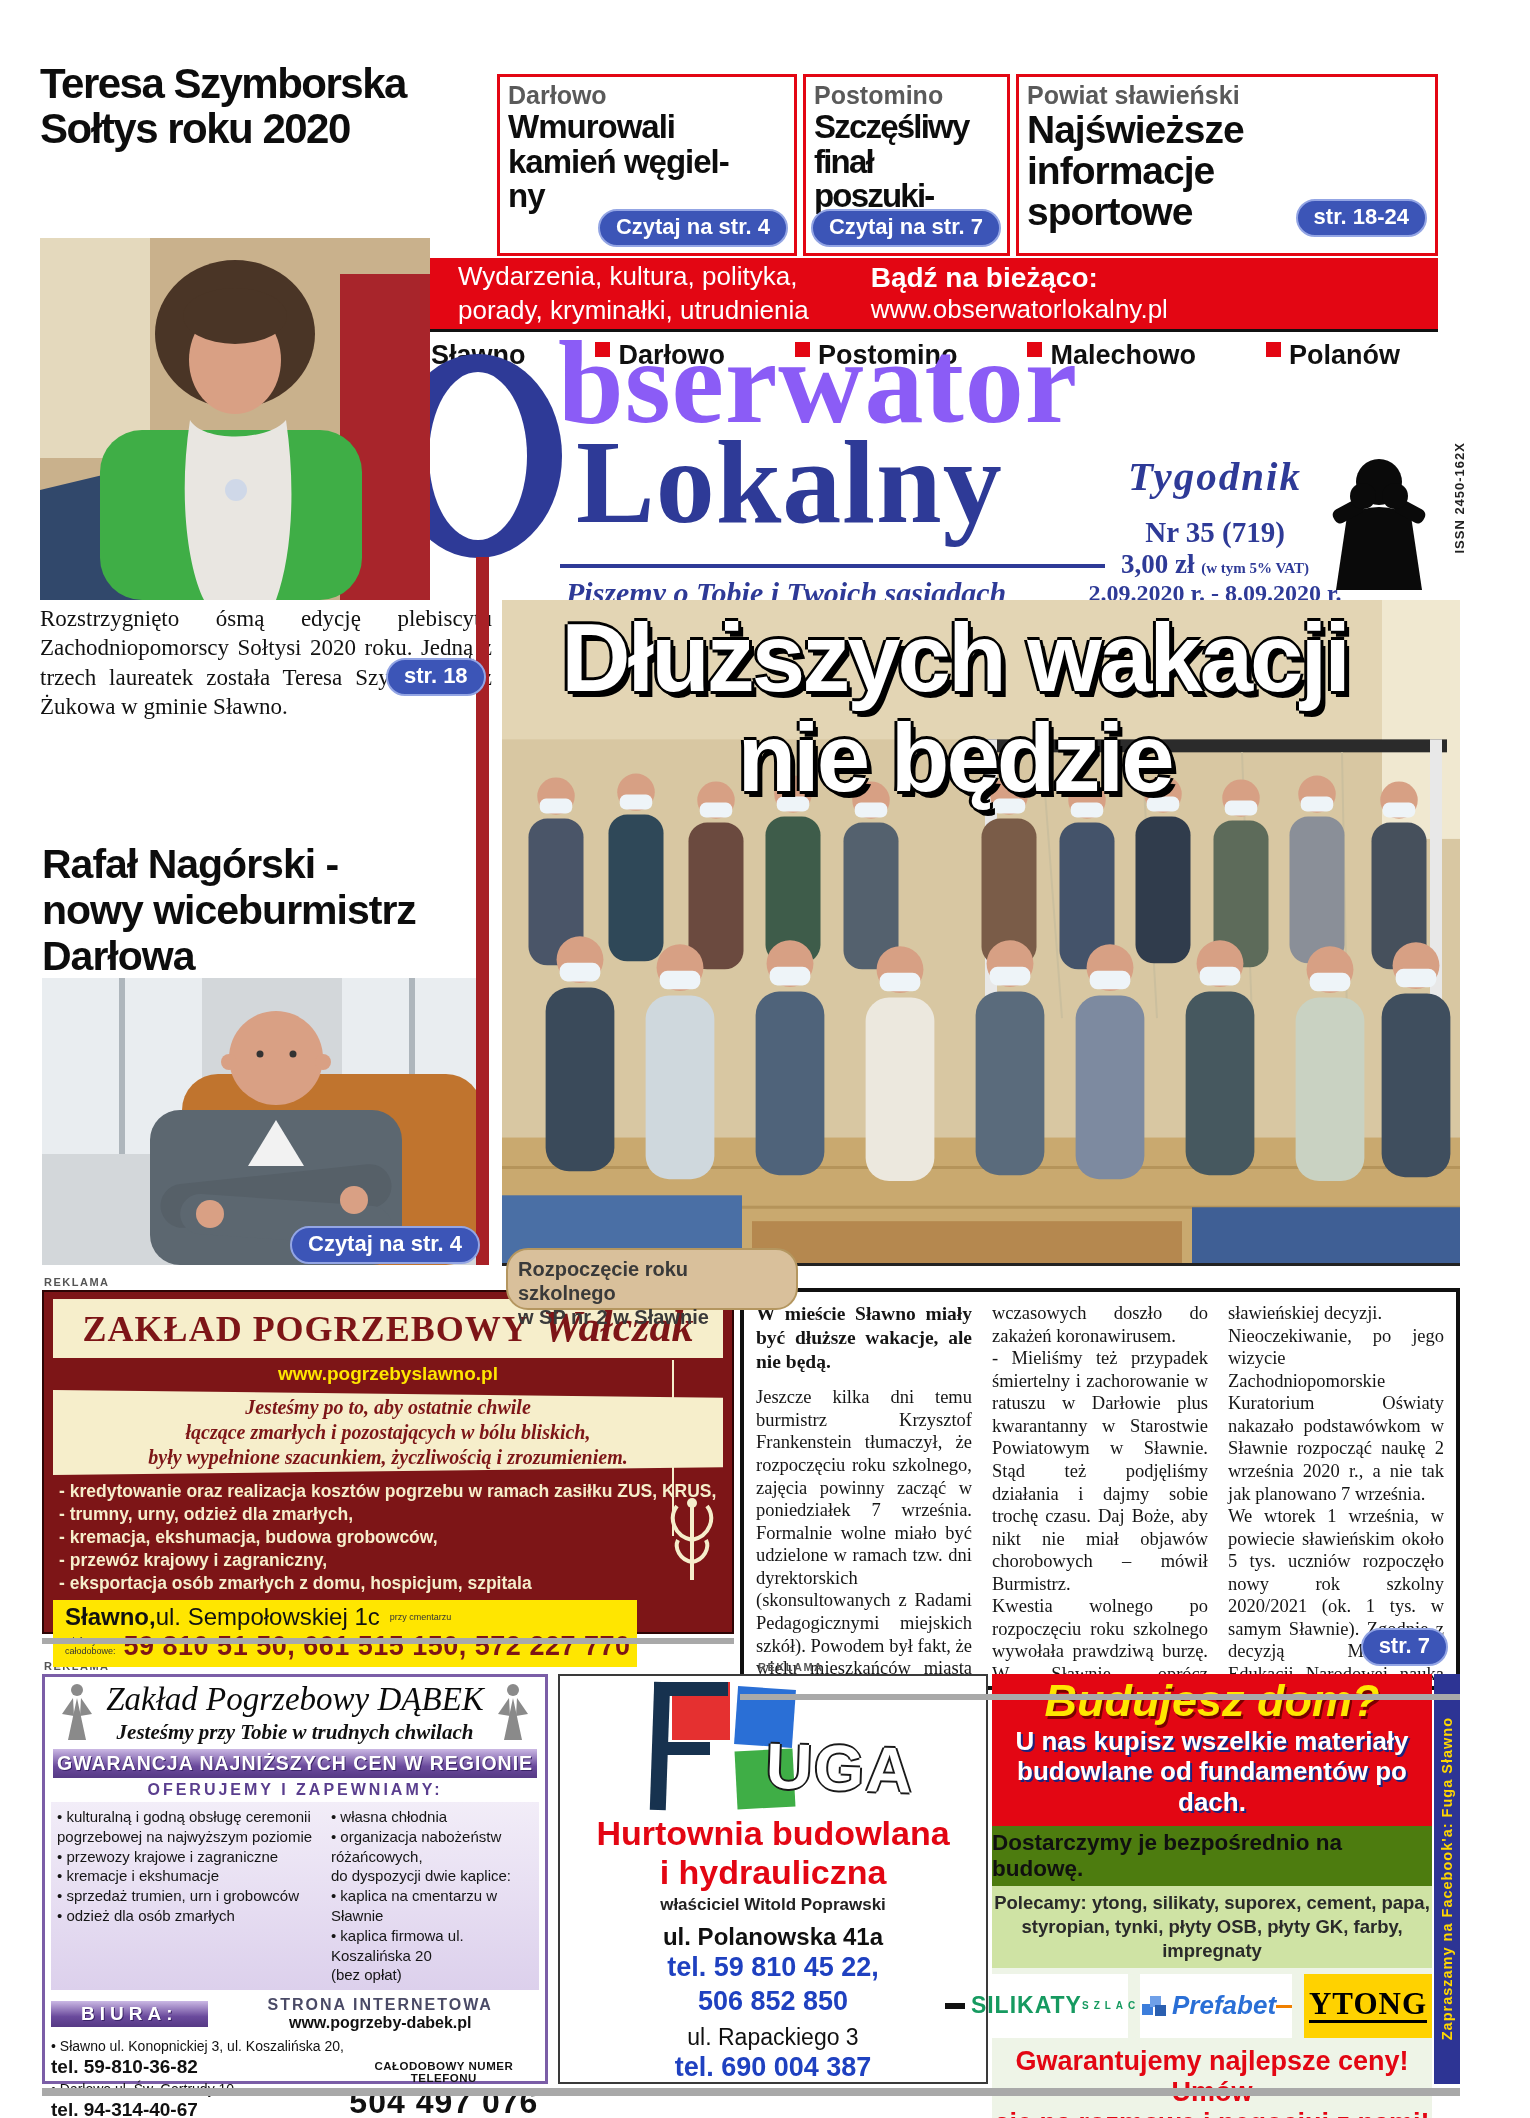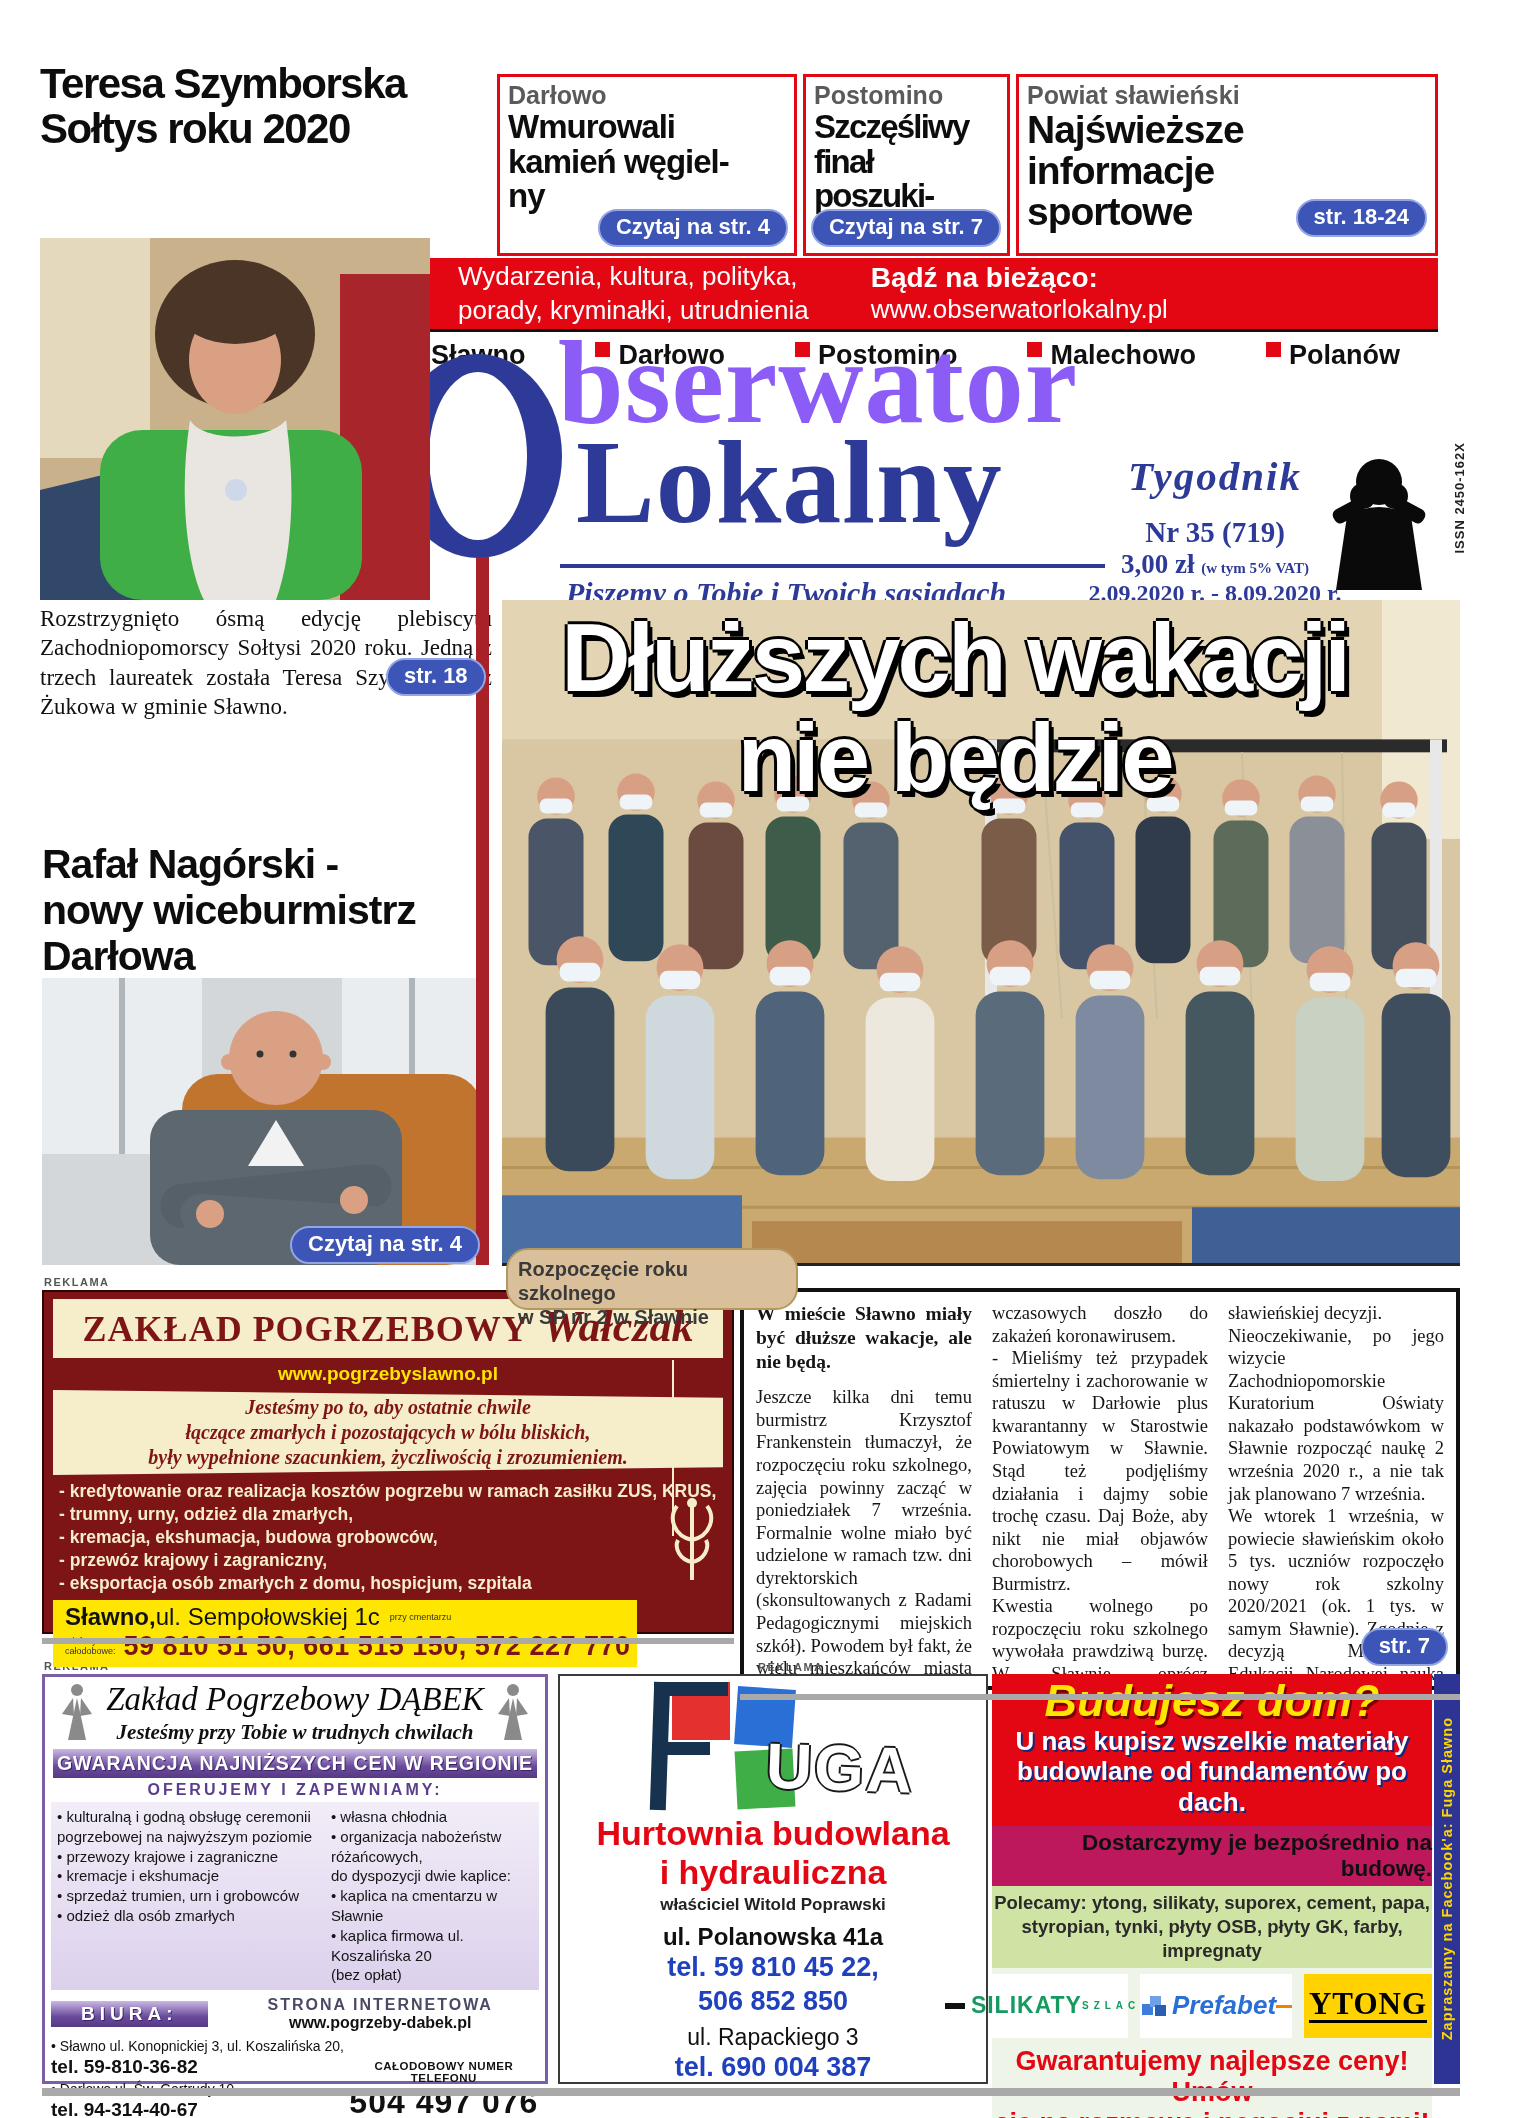--- a/index.html
+++ b/index.html
@@ -159,21 +159,21 @@
   .f-addr1{font-weight:800;font-size:24px;color:#101010;margin-top:8px}
   .f-tel{color:#1f41c0;font-weight:800;font-size:27px;line-height:1.25}
   .f-addr2{font-size:23px;color:#101010;margin-top:5px}
 
   
   .bud{position:absolute;left:992px;top:1674px;width:440px;height:410px;box-sizing:border-box;
        display:flex;flex-direction:column}
   .b-red{background:#e30613;padding:2px 0 8px;text-align:center}
   .b-title{color:#ffe600;font-style:italic;font-weight:800;font-size:45px;text-shadow:2px 3px 0 #7a0000;line-height:1.1}
   .b-l1{color:#fff;font-weight:800;font-size:26px;line-height:1.18;text-shadow:2px 2px 0 #1a237e}
-  .b-l3{background:#be185d;color:#101010;font-weight:800;font-size:22.5px;text-align:right;padding:4px 0}
+  .b-l3{background:#4d7c0f;color:#101010;font-weight:800;font-size:22.5px;text-align:left;padding:4px 0}
   .b-prod{background:#cfe3a4;color:#2a2a2a;font-weight:600;font-size:18.5px;line-height:1.3;
           text-align:center;padding:5px 0}
   .b-logos{background:#eef4e7;display:flex;justify-content:center;align-items:center;gap:12px;padding:6px 0;flex:1}
   .lg{background:#fff;height:64px;display:flex;flex-direction:row;align-items:center;justify-content:center}
   .lg-sil{width:136px}
   .sil-row{display:flex;align-items:center;gap:6px}
   .sil-dash{width:20px;height:6px;background:#111}
   .sil-name{color:#169a60;font-weight:800;font-size:23px;letter-spacing:1px}
   .sil-sub{color:#169a60;font-size:10px;letter-spacing:5px;font-weight:700}
   .lg-pre{width:152px}

